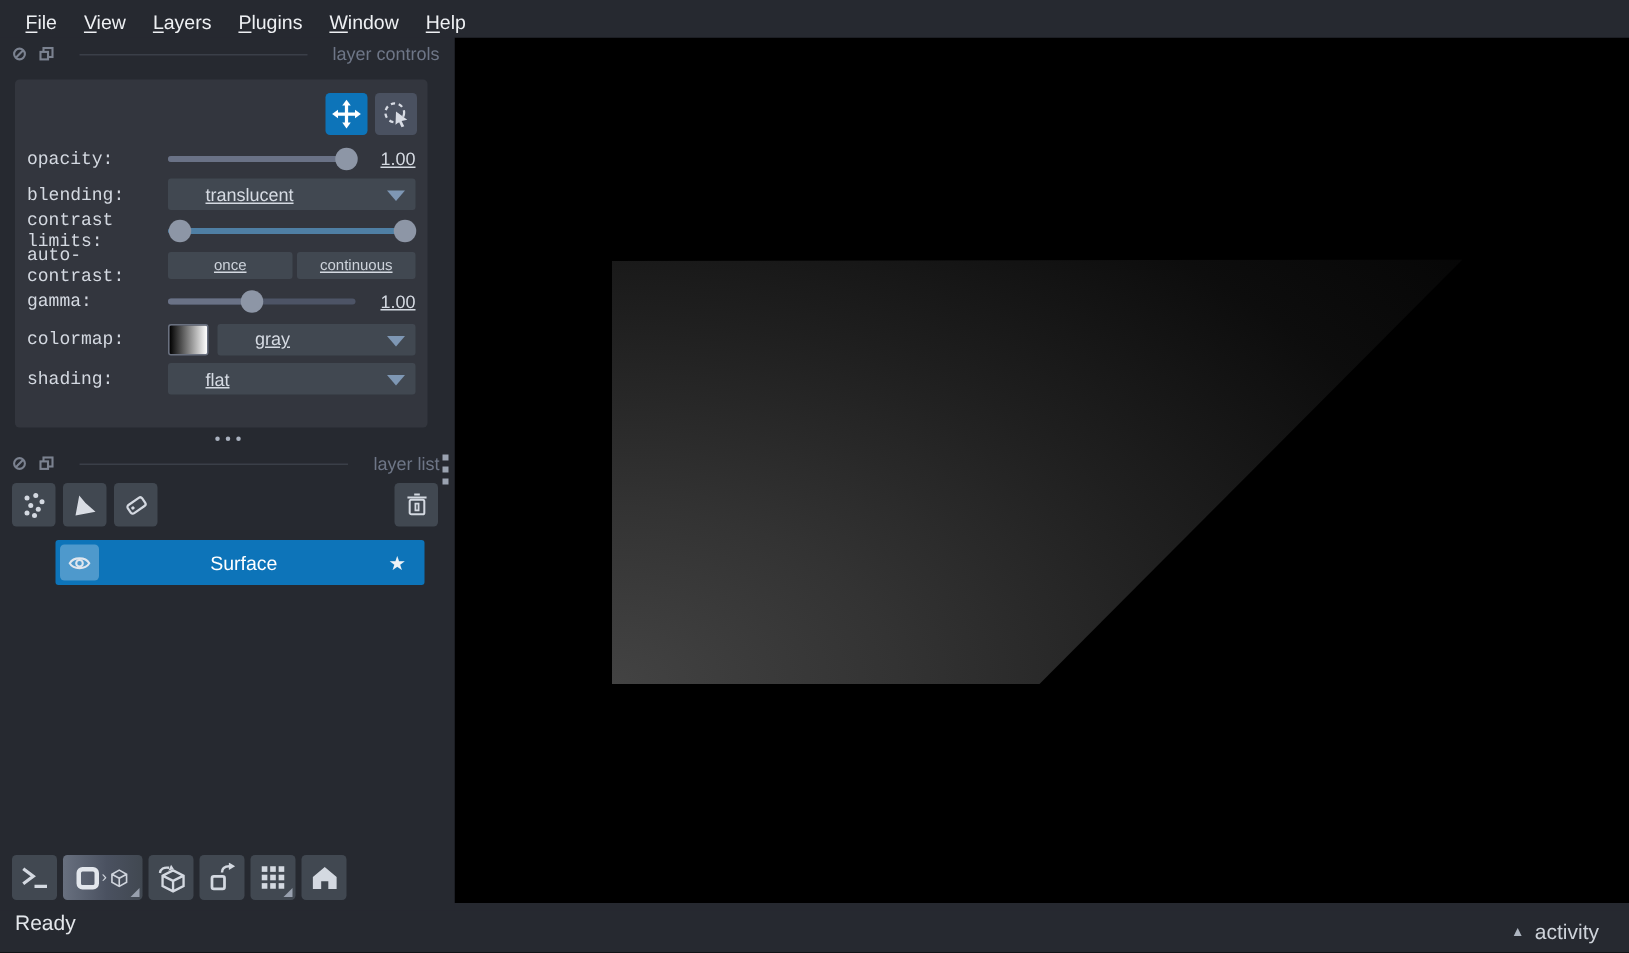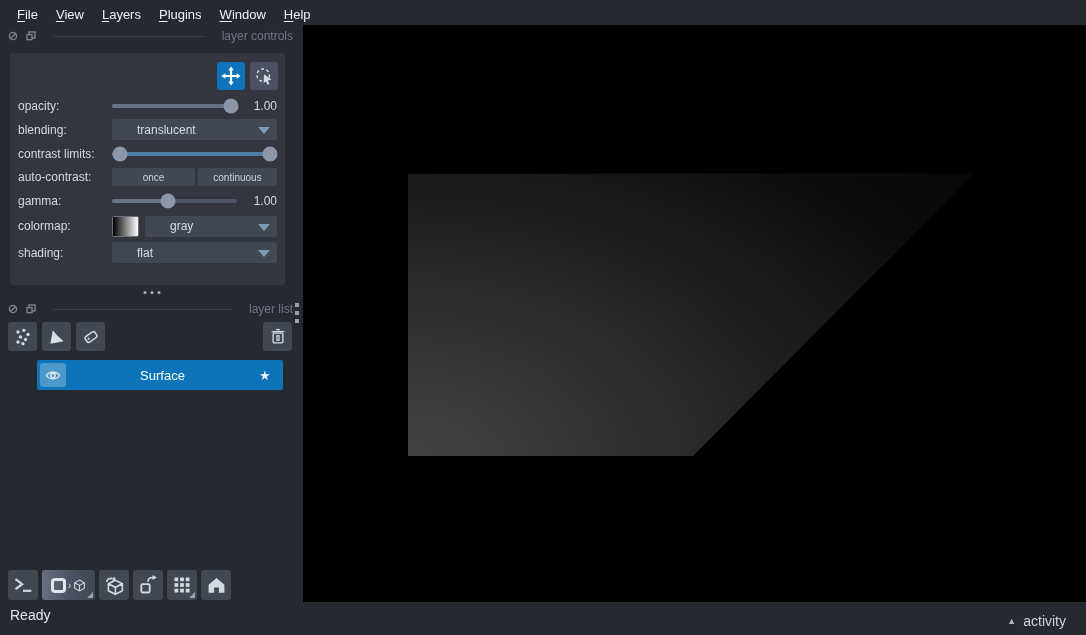--- a/index.html
+++ b/index.html
@@ -35,22 +35,22 @@
   .dock-header{position:absolute;left:8px;right:10px;height:14px;display:flex;align-items:center;gap:17px;}
   .dh-icons{display:flex;align-items:center;gap:8px;}
   .dock-line{flex:1;height:1px;background:#3a3f48;}
   .dock-title{font-size:12px;color:var(--muted-text);}
   .panel{position:absolute;left:10px;top:28px;width:275px;height:232px;background:var(--panel-bg);border-radius:3px;}
   .tools-row{display:flex;justify-content:flex-end;gap:5px;padding:9px 7px 3px 8px;}
   .tool-btn{width:28px;height:28px;border-radius:3px;display:flex;align-items:center;justify-content:center;}
   .tool-btn.active{background:var(--accent-blue);}
   .tool-btn.idle{background:#4a5160;}
   .ctl-row{display:flex;align-items:center;height:23px;padding:0 8px;margin-top:1px;}
-  .ctl-label{width:94px;font-size:12px;color:var(--text);}
-  .ctl-body{flex:1;display:flex;align-items:center;gap:6px;min-width:0;}
+  .ctl-label{width:94px;font-size:12px;color:var(--text);font-family:Liberation Mono, monospace;}
+  .ctl-body{flex:1;display:flex;align-items:center;gap:6px;min-width:0;text-decoration:underline;}
   .value{width:34px;text-align:right;font-size:12px;color:var(--text);}
   .slider{flex:1;height:17px;position:relative;}
   .track{position:absolute;top:7px;left:0;right:0;height:4px;background:#4d5466;border-radius:2px;}
   .track-fill{position:absolute;top:7px;height:4px;background:#6a7286;border-radius:2px;}
   .track.blue{background:#4f7fa4;}
   .handle{position:absolute;top:9px;width:15px;height:15px;border-radius:50%;background:#8d96a6;transform:translate(-50%,-50%);}
   .dropdown{flex:1;height:21px;background:var(--control-bg);border-radius:2px;display:flex;align-items:center;padding:0 25px;font-size:12px;color:#d6dbe3;position:relative;}
   .dd-arrow{position:absolute;right:7px;top:8px;width:0;height:0;border-left:6px solid transparent;border-right:6px solid transparent;border-top:7px solid #7e97b4;}
   .seg-btn{height:18px;background:var(--control-bg);border-radius:2px;display:flex;align-items:center;justify-content:center;font-size:10px;color:#ccd2da;}
   .seg-once{width:83px;}

